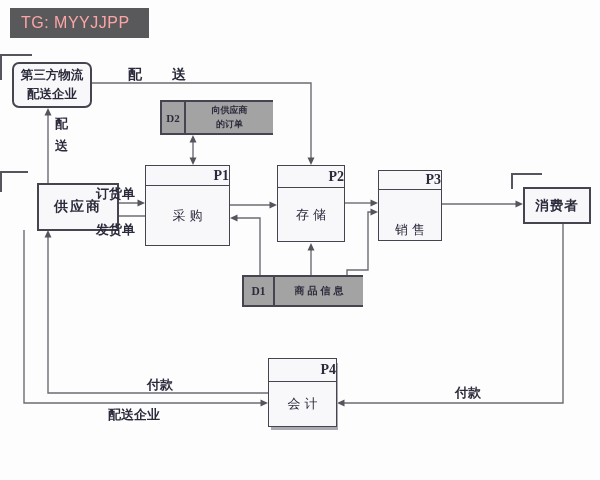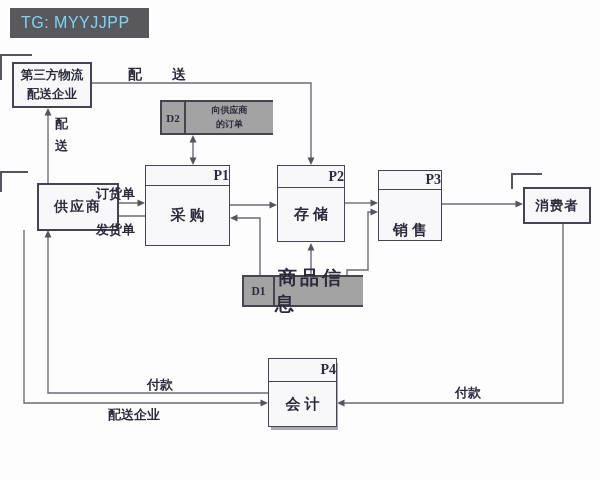--- a/index.html
+++ b/index.html
@@ -3,36 +3,36 @@
 <meta charset="utf-8">
 <style>
   html,body{margin:0;padding:0;background:#ffffff;}
   .canvas{
     position:relative;width:600px;height:480px;background:#fdfdfd;overflow:hidden;
     font-family:"Liberation Serif","DejaVu Serif",serif;color:#2b2b3c;
   }
   .wires{position:absolute;left:0;top:0;width:600px;height:480px;pointer-events:none;}
 
   
-  .wm{position:absolute;background:#59595c;color:#7dd3fc;font-family:"Liberation Sans","DejaVu Sans",sans-serif;}
+  .wm{position:absolute;background:#59595c;color:#fca5a5;font-family:"Liberation Sans","DejaVu Sans",sans-serif;}
   .wm-top{left:10px;top:8px;width:128px;height:30px;line-height:30px;padding-left:11px;font-size:16px;letter-spacing:.5px;}
   .wm-bottom{left:430px;top:437px;width:170px;height:38px;line-height:38px;text-align:center;font-size:18px;}
 
   
   .entity{position:absolute;border:2px solid #45454f;background:#f8f8fb;
     display:flex;flex-direction:column;align-items:center;justify-content:center;
     font-weight:bold;text-align:center;}
   .corner{position:absolute;border-left:2px solid #55555e;border-top:2px solid #55555e;}
 
   
   .process{position:absolute;border:1.5px solid #45454f;background:#f8f8fb;display:flex;flex-direction:column;}
   .process-id{border-bottom:1.5px solid #45454f;text-align:right;font-weight:bold;font-size:14px;
     font-family:"Liberation Serif","DejaVu Serif",serif;}
   .process-name{flex:1;display:flex;align-items:center;justify-content:center;
-    font-size:15px;letter-spacing:4px;text-indent:4px;font-weight:bold;}
+    font-size:13px;letter-spacing:4px;text-indent:4px;}
 
   
   .dstore{position:absolute;border-top:2px solid #45454f;border-bottom:2px solid #45454f;
     background:#a3a3a3;display:flex;align-items:stretch;}
   .dstore-id{border-left:2px solid #45454f;border-right:2px solid #45454f;
     display:flex;align-items:center;justify-content:center;font-weight:bold;}
   .dstore-name{flex:1;display:flex;flex-direction:column;align-items:center;justify-content:center;}
 
   
   .flabel{position:absolute;font-weight:bold;font-size:13px;white-space:nowrap;}
@@ -77,21 +77,21 @@
       <polygon points="337,403 344.5,399.5 344.5,406.5"></polygon>
       <polygon points="268,403 260.5,399.5 260.5,406.5"></polygon>
       <polygon points="48,230 44.5,237.5 51.5,237.5"></polygon>
     </g>
   </svg>
 
   <div class="corner" style="left:0;top:54px;width:30px;height:24px;"></div>
   <div class="corner" style="left:0;top:171px;width:26px;height:19px;"></div>
   <div class="corner" style="left:511px;top:173px;width:29px;height:14px;"></div>
 
-  <div class="entity" style="left:12px;top:62px;width:76px;height:42px;font-size:12.5px;line-height:1.55;">
+  <div class="entity" style="left:12px;top:62px;width:76px;height:42px;font-size:12.5px;line-height:1.55;border-radius:7px;">
     <div>第三方物流</div>
     <div>配送企业</div>
   </div>
 
   <div class="entity" style="left:10px;top:183px;width:78px;height:44px;font-size:14px;letter-spacing:2px;margin-left:27px;">
     <div>供应商</div>
   </div>
 
   <div class="entity" style="left:523px;top:187px;width:64px;height:33px;font-size:13.5px;letter-spacing:1px;">
     <div>消费者</div>
@@ -120,21 +120,21 @@
   <div class="dstore" style="left:160px;top:100px;width:113px;height:31px;">
     <div class="dstore-id" style="width:22px;font-size:11px;">D2</div>
     <div class="dstore-name" style="font-size:9px;font-weight:bold;line-height:1.45;">
       <div>向供应商</div>
       <div>的订单</div>
     </div>
   </div>
 
   <div class="dstore" style="left:242px;top:275px;width:121px;height:28px;">
     <div class="dstore-id" style="width:29px;font-size:11.5px;">D1</div>
-    <div class="dstore-name" style="font-size:19px;font-weight:bold;letter-spacing:3px;text-indent:3px;">商品信息</div>
+    <div class="dstore-name" style="font-size:10px;font-weight:bold;letter-spacing:3px;text-indent:3px;">商品信息</div>
   </div>
 
   <div class="flabel flabel-wide" style="left:128px;top:66px;">配送</div>
   <div class="flabel flabel-vert" style="left:55px;top:113px;">配送</div>
   <div class="flabel" style="left:96px;top:185px;">订货单</div>
   <div class="flabel" style="left:96px;top:221px;">发货单</div>
   <div class="flabel" style="left:147px;top:376px;">付款</div>
   <div class="flabel" style="left:108px;top:406px;">配送企业</div>
   <div class="flabel" style="left:455px;top:384px;">付款</div>
 

